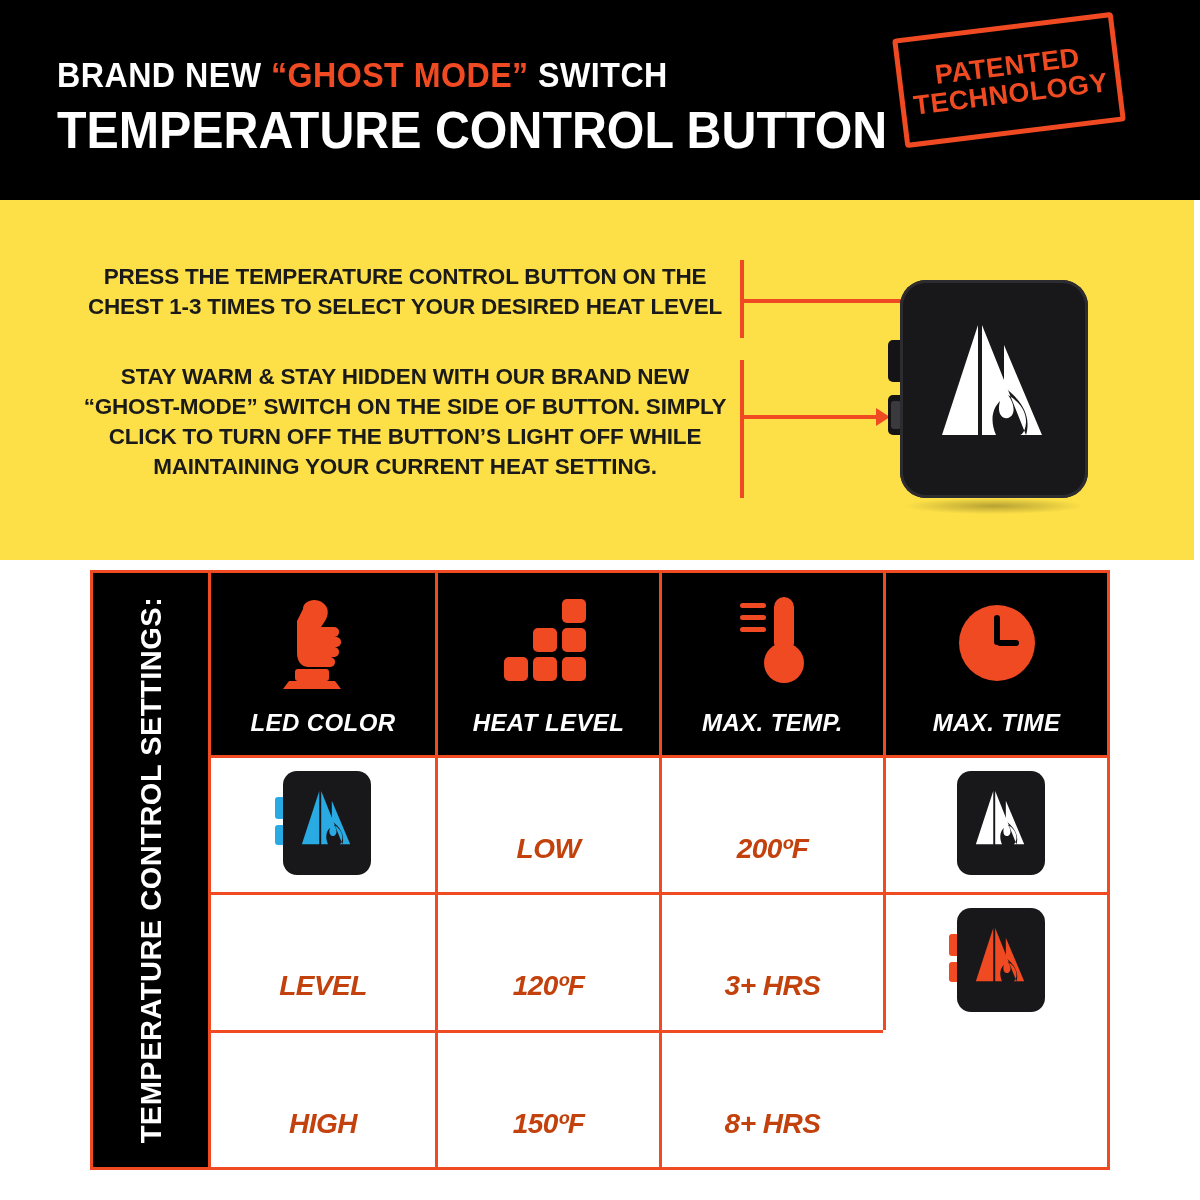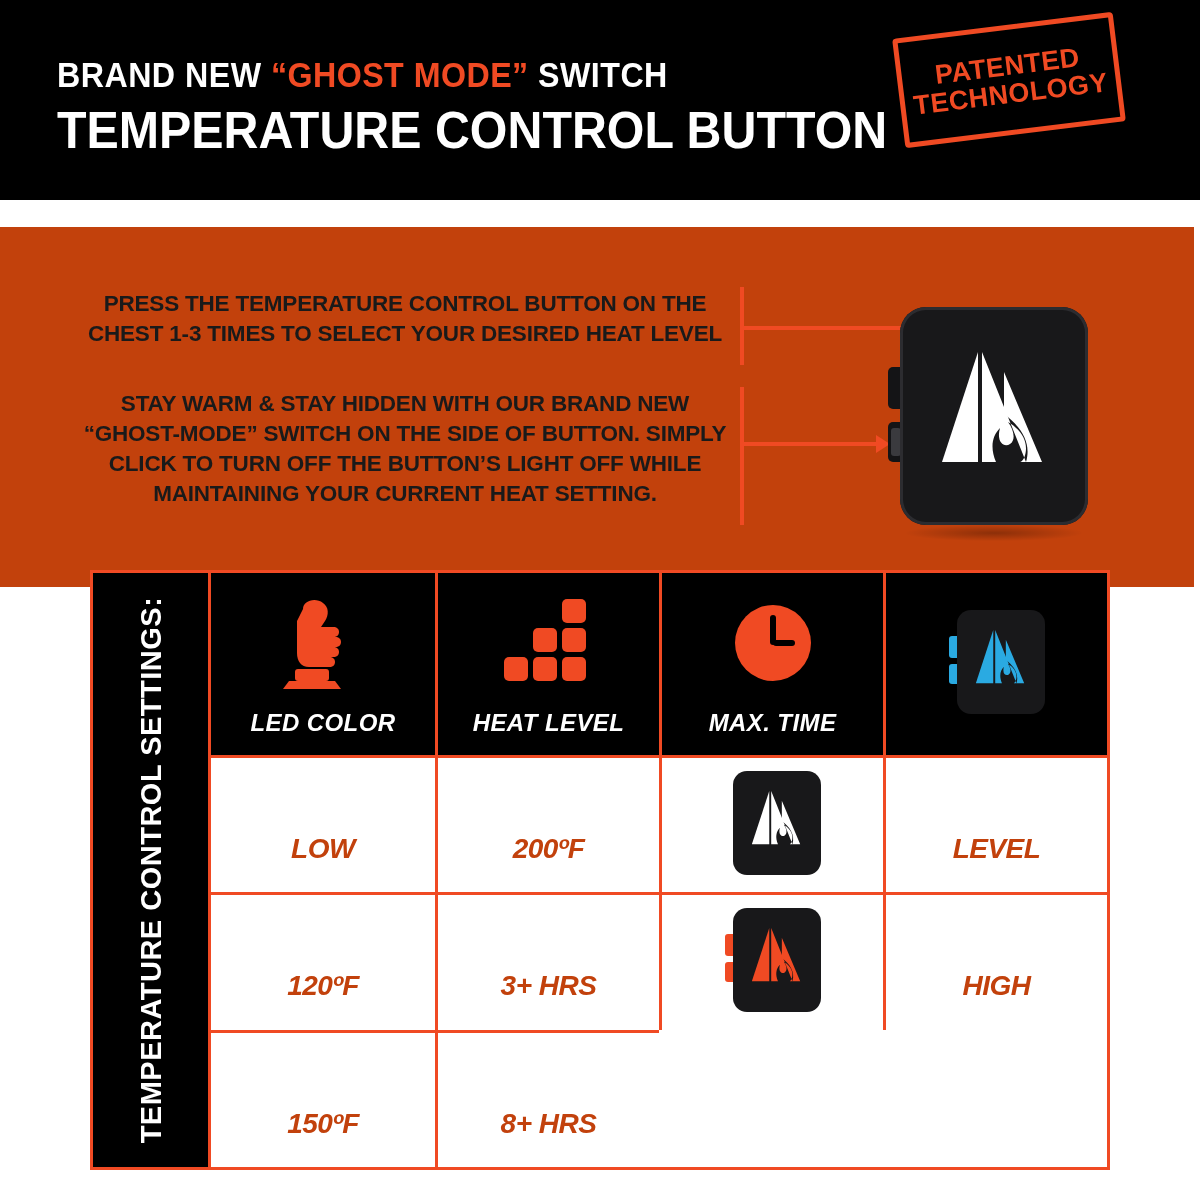--- a/index.html
+++ b/index.html
@@ -82,22 +82,21 @@
     letter-spacing: 0.5px;
   }
 
   
   .mid {
     position: absolute;
     left: 0;
     top: 200px;
     width: 1194px;
     height: 360px;
-    background: #c2410c;
-    margin-top: 27px;
+    background: #fde047;
   }
   .callout {
     position: absolute;
     color: #1a1a1a;
     font-weight: bold;
     font-size: 22.5px;
     line-height: 1.34;
     text-align: center;
     letter-spacing: -0.2px;
   }
@@ -377,20 +376,32 @@
           <rect x="39" y="66" width="24" height="24" rx="5" fill="#f04a23"></rect>
           <rect x="68" y="66" width="24" height="24" rx="5" fill="#f04a23"></rect>
           <rect x="39" y="37" width="24" height="24" rx="5" fill="#f04a23"></rect>
           <rect x="68" y="37" width="24" height="24" rx="5" fill="#f04a23"></rect>
           <rect x="68" y="8" width="24" height="24" rx="5" fill="#f04a23"></rect>
         </svg>
       </div>
       <div class="head-label">HEAT LEVEL</div>
     </div>
 
+    <div class="cell head-cell">
+      <div class="head-icon">
+        <svg width="110" height="100" viewBox="0 0 110 100" aria-hidden="true">
+          <rect x="56" y="6" width="20" height="56" rx="10" fill="#f04a23"></rect>
+          <circle cx="66" cy="72" r="20" fill="#f04a23"></circle>
+          <rect x="22" y="12" width="26" height="5" rx="2.5" fill="#f04a23"></rect>
+          <rect x="22" y="24" width="26" height="5" rx="2.5" fill="#f04a23"></rect>
+          <rect x="22" y="36" width="26" height="5" rx="2.5" fill="#f04a23"></rect>
+        </svg>
+      </div>
+      <div class="head-label">MAX. TEMP.</div>
+    </div>
 
     <div class="cell head-cell">
       <div class="head-icon">
         <svg width="100" height="100" viewBox="0 0 100 100" aria-hidden="true">
           <circle cx="50" cy="52" r="38" fill="#f04a23"></circle>
           <rect x="47" y="24" width="6" height="30" rx="3" fill="#000000"></rect>
           <rect x="50" y="49" width="22" height="6" rx="3" fill="#000000"></rect>
         </svg>
       </div>
       <div class="head-label">MAX. TIME</div>

